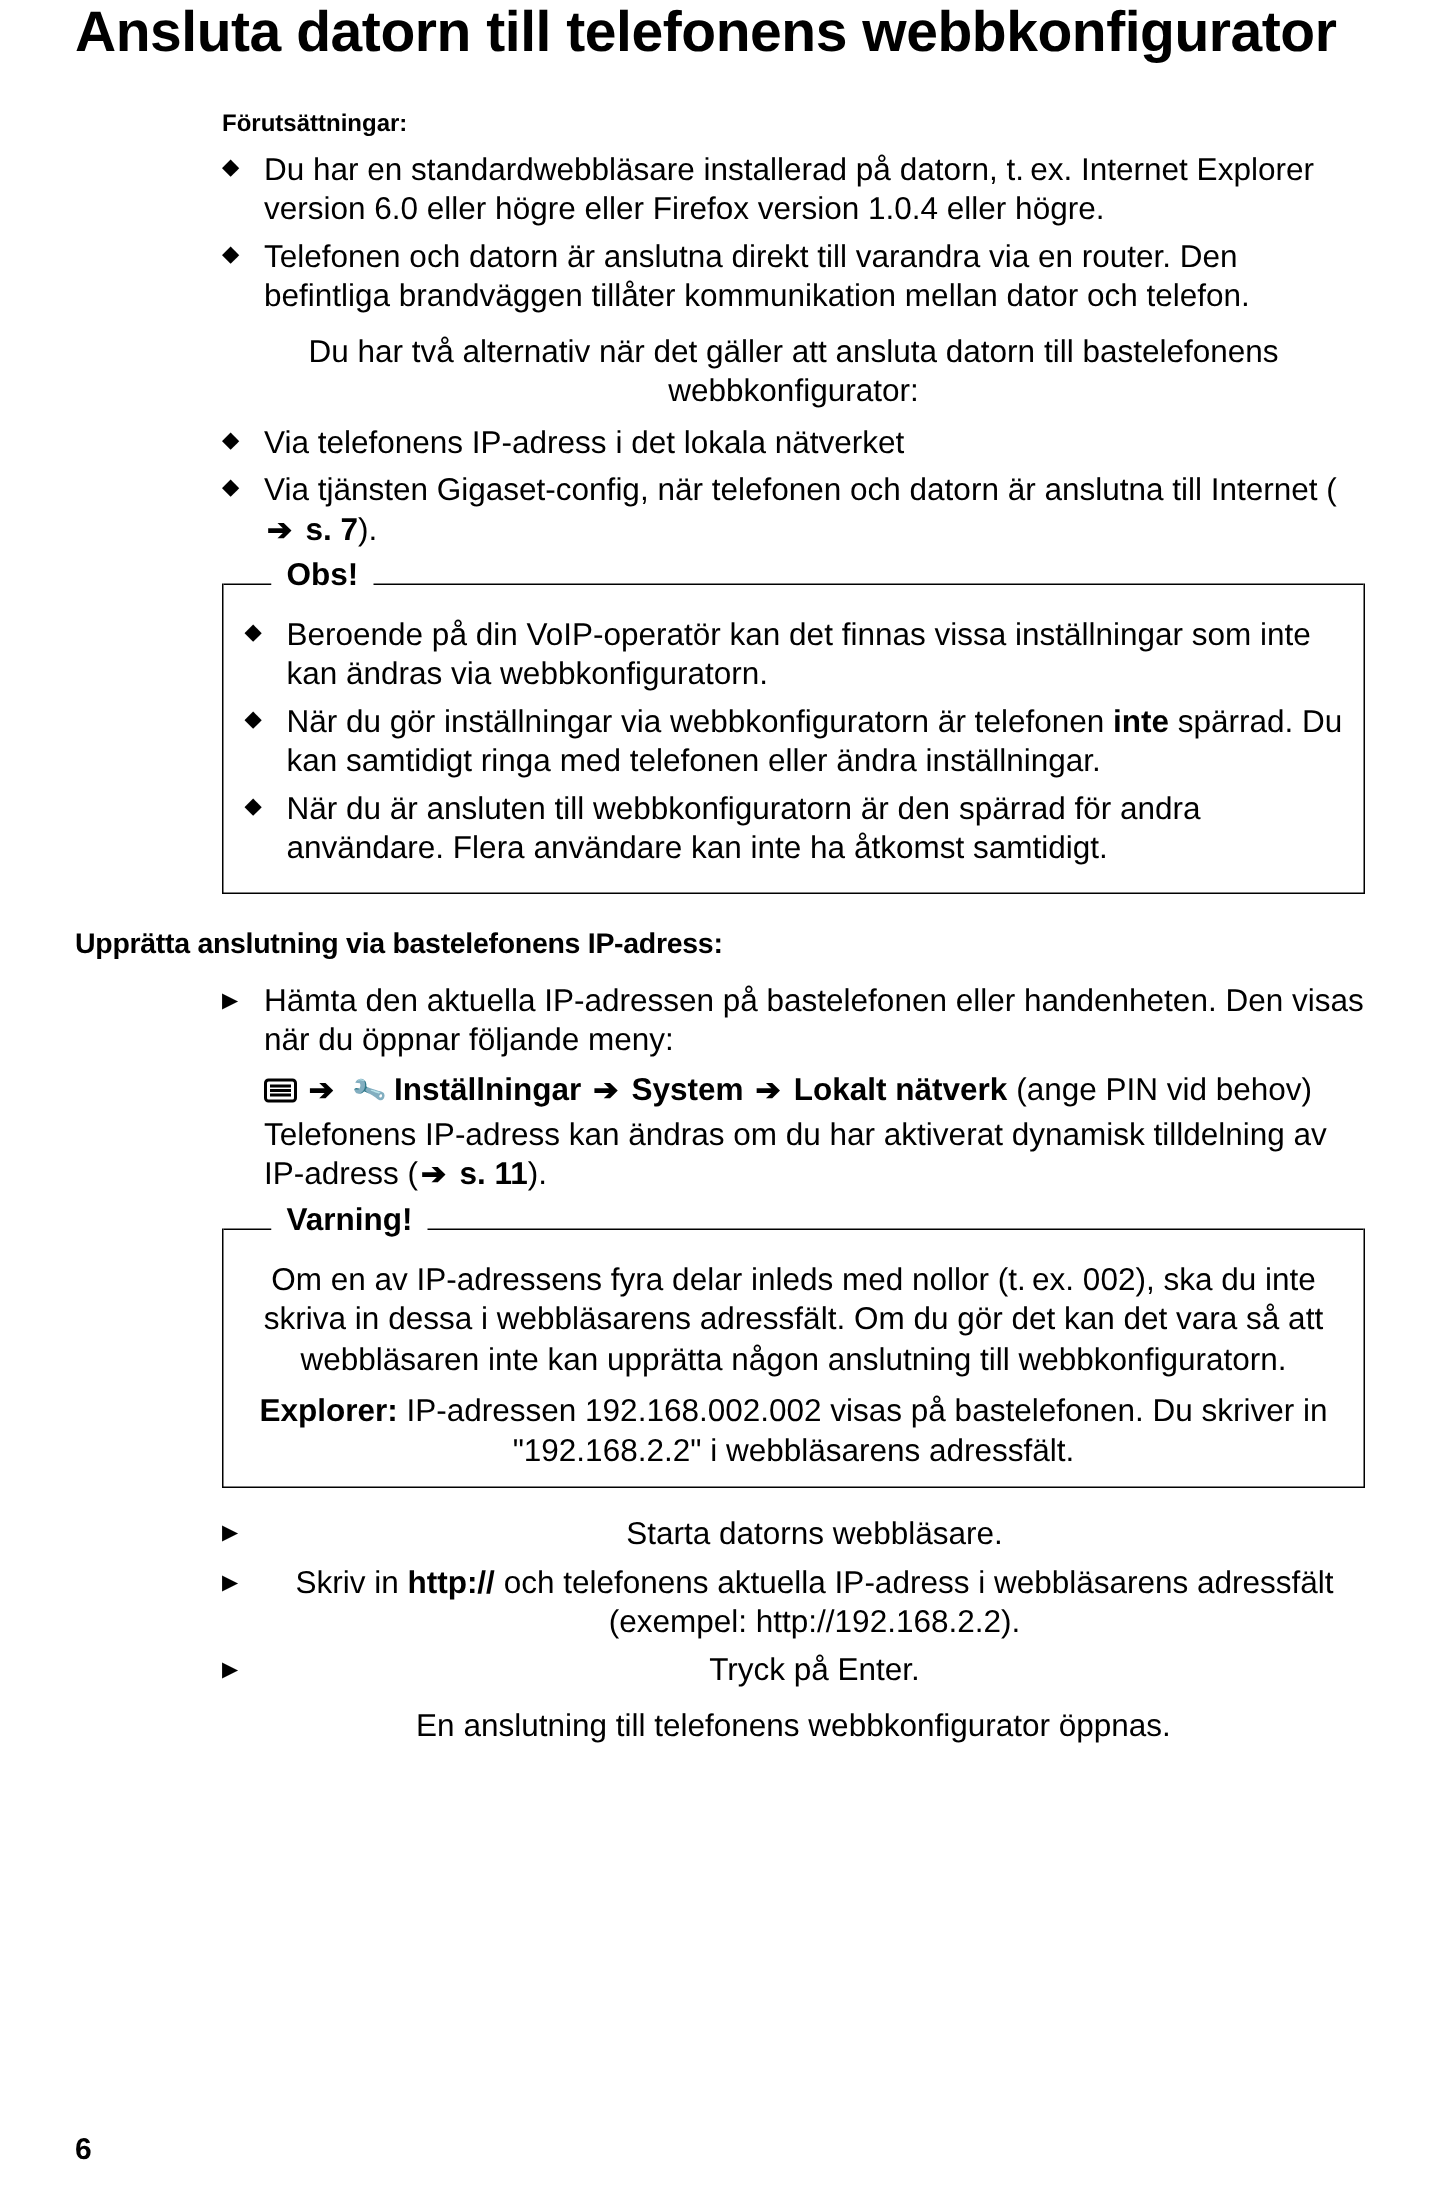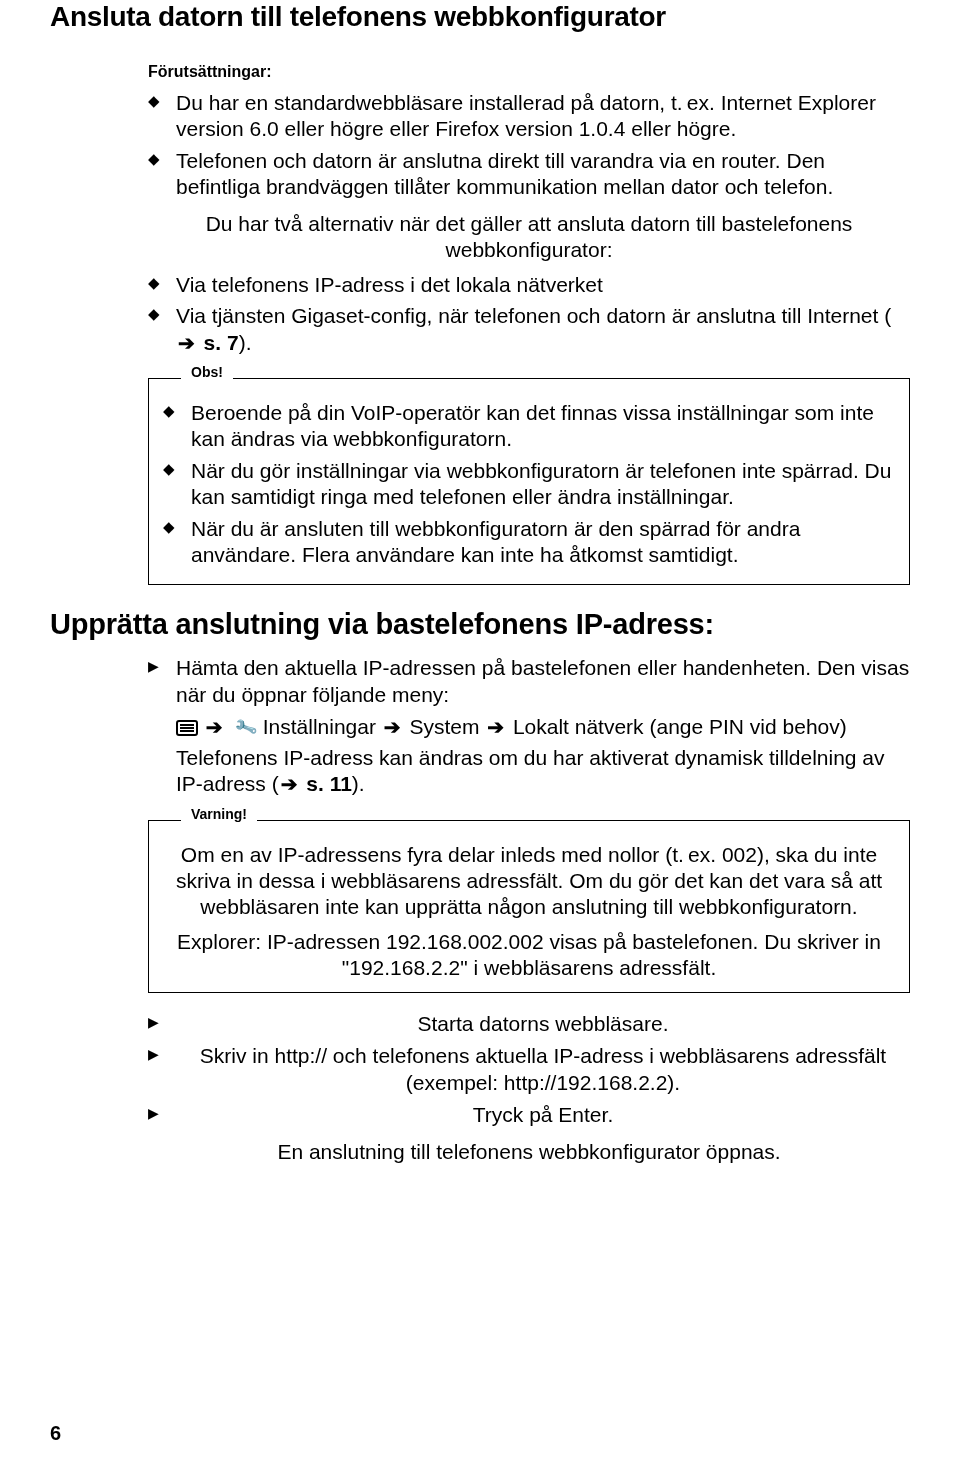--- a/index.html
+++ b/index.html
@@ -10,28 +10,28 @@
   }
   .page {
     width: 960px;
     height: 1471px;
     padding: 0 50px 0 50px;
     box-sizing: border-box;
     color: #000;
     position: relative;
   }
   .h1 {
-    font-size: 28px;
+    font-size: 38px;
     font-weight: 700;
     margin: 2px 0 29px 0;
     line-height: 1.1;
     letter-spacing: -0.3px;
   }
   .h2 {
-    font-size: 29px;
+    font-size: 19px;
     font-weight: 700;
     margin: 23px 0 14px 0;
     line-height: 1.15;
     letter-spacing: -0.2px;
   }
   .content {
     margin-left: 98px;
     font-size: 21px;
     line-height: 1.26;
   }
@@ -90,28 +90,28 @@
     align-items: center;
   }
   .notebox .line-left {
     width: 32px;
     border-top: 1px solid #000;
   }
   .notebox .box-title {
     font-weight: 700;
     padding: 0 10px;
     margin-top: -11px;
-    font-size: 14px;
+    font-size: 21px;
     background: #fff;
   }
   .notebox .line-right {
     flex: 1;
     border-top: 1px solid #000;
   }
-  b { font-weight: 400; }
+  b { font-weight: 700; }
   .crossref { font-weight: 700; }
   .arrow {
     display: inline-block;
     font-weight: 700;
     margin: 0 3px 0 2px;
     font-size: 20px;
     vertical-align: baseline;
   }
   .menu-icon {
     display: inline-block;

